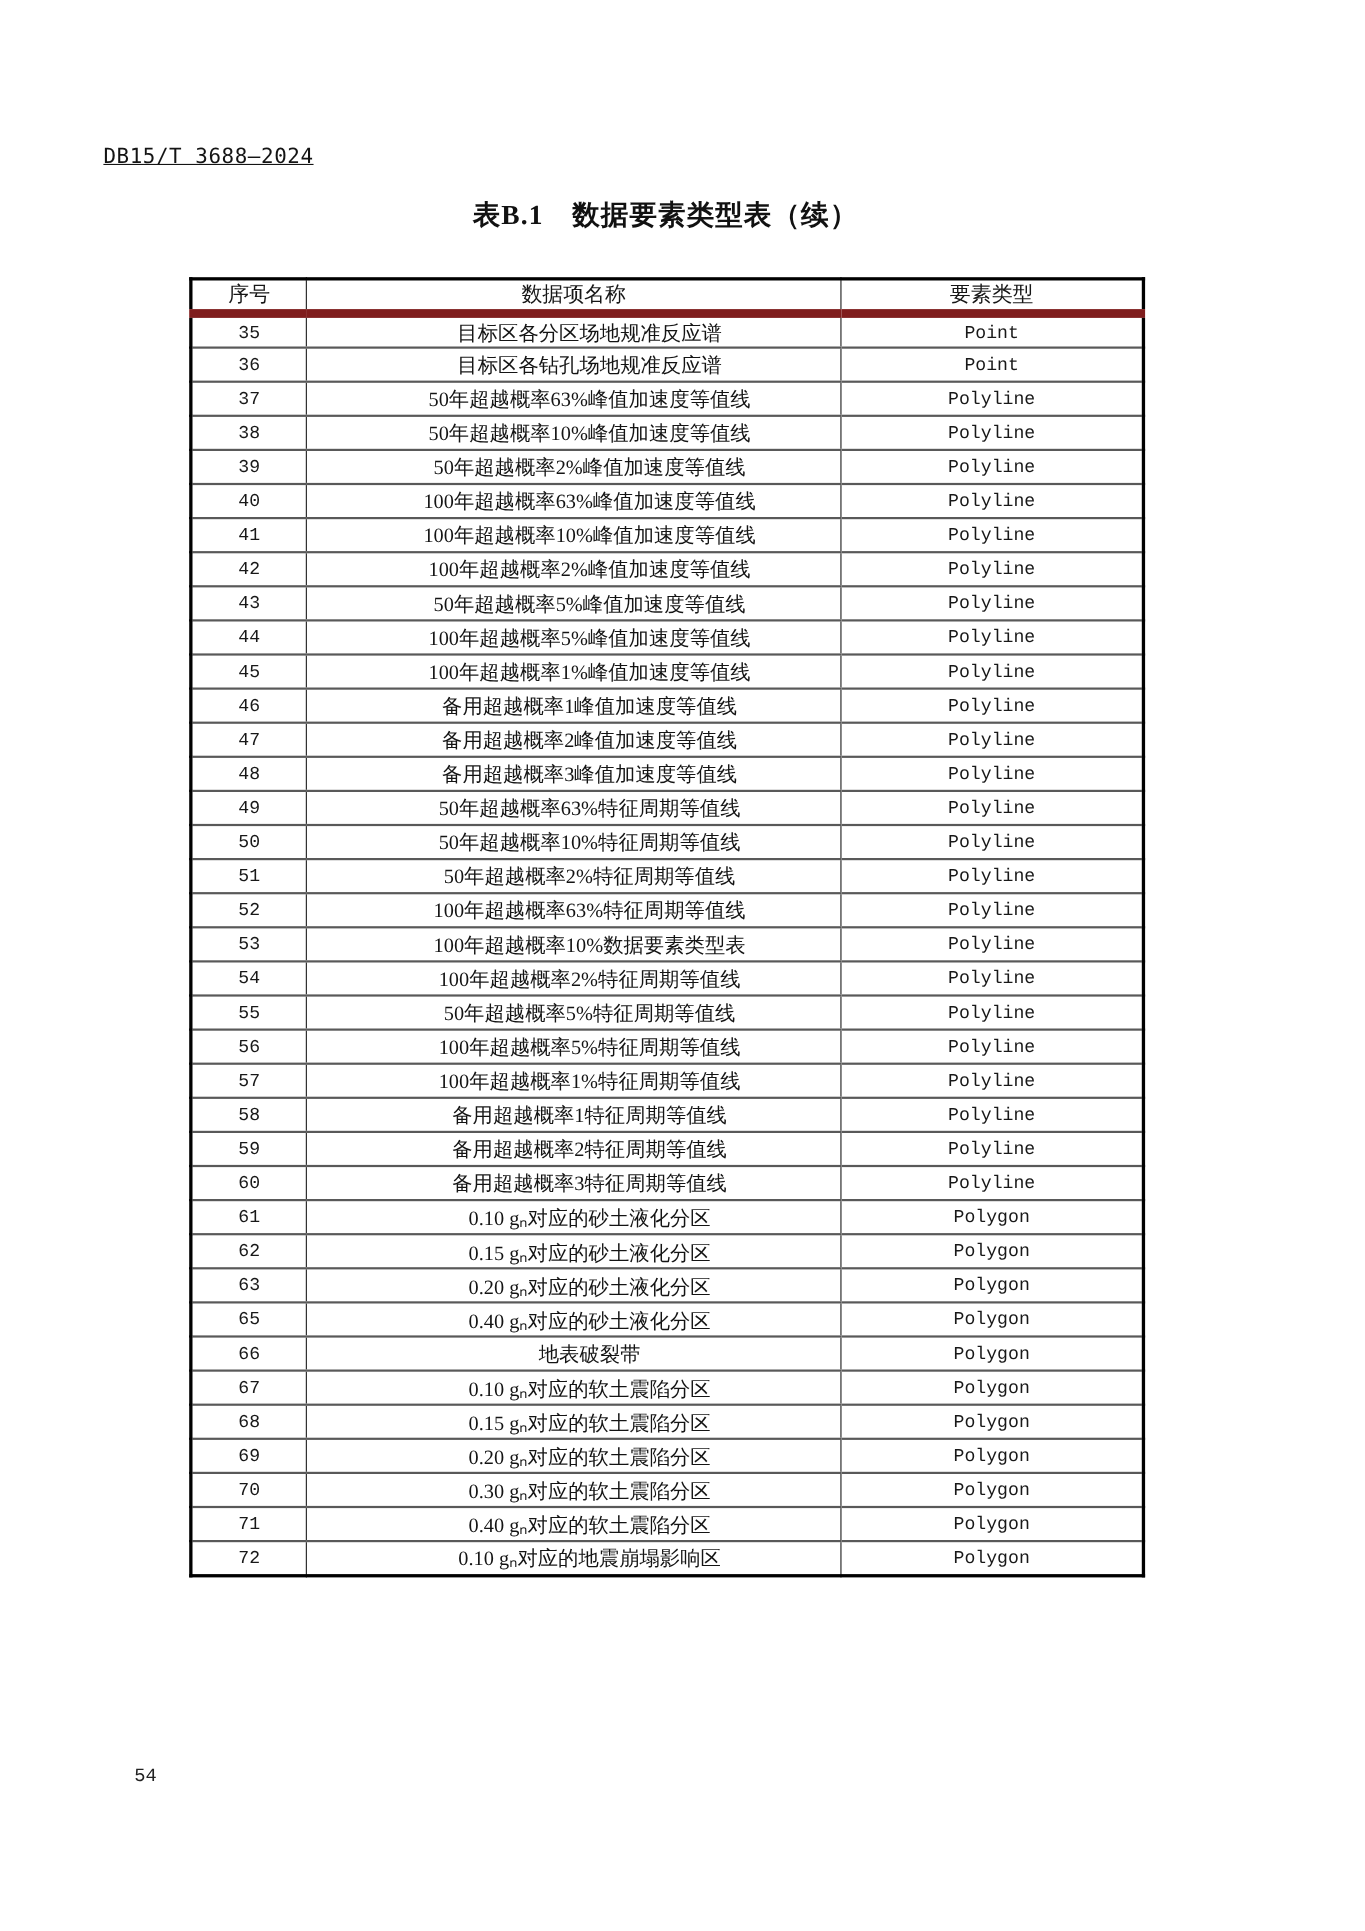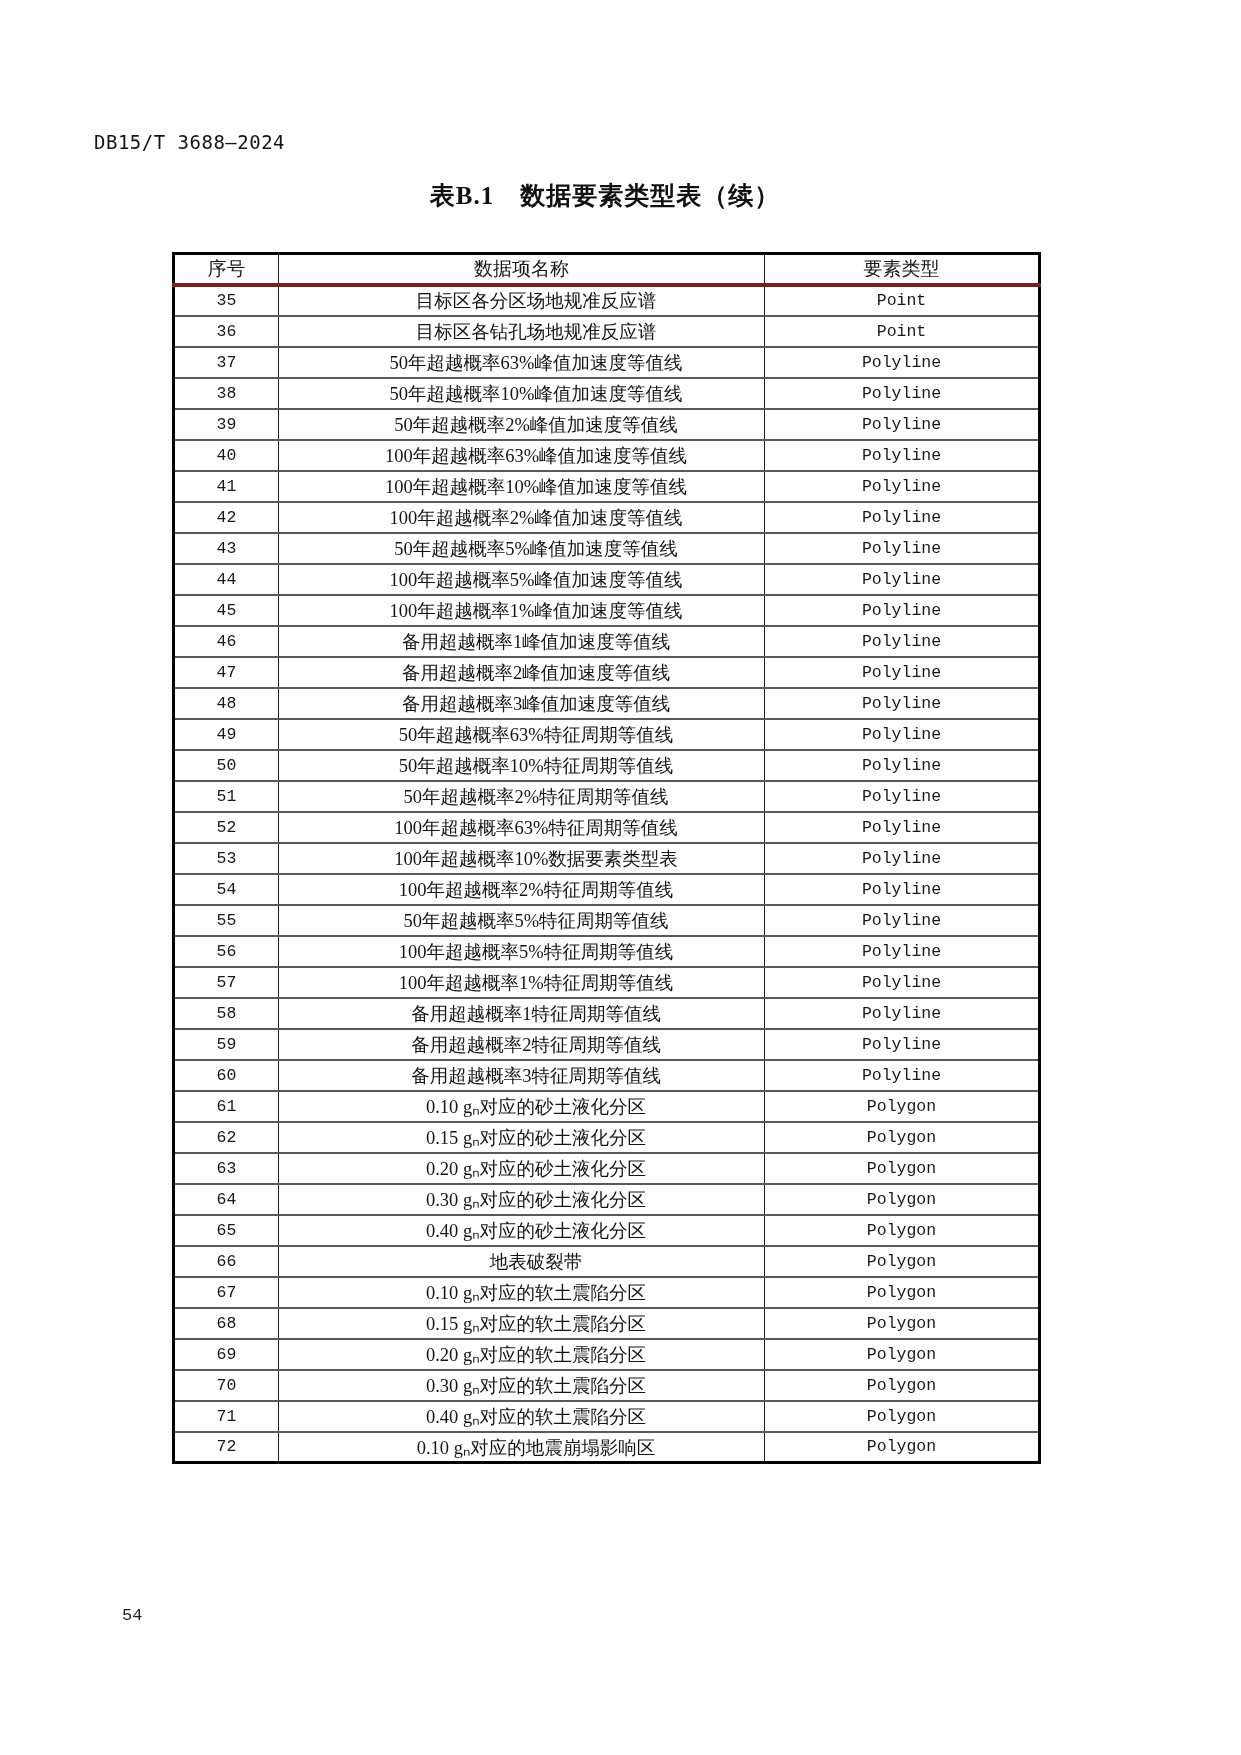--- a/index.html
+++ b/index.html
@@ -13,20 +13,21 @@
   }
   .doc-code {
     position:absolute;
     left:94px;
     top:131px;
     font-family:"DejaVu Sans Mono", monospace;
     font-size:19px;
     letter-spacing:0.5px;
     color:#141414;
     white-space:pre;
+    text-decoration:underline;
   }
   .table-title {
     position:absolute;
     left:172px;
     top:179px;
     width:866px;
     text-align:center;
     font-weight:bold;
     font-size:25px;
     letter-spacing:1px;
@@ -49,21 +50,21 @@
     text-align:center;
     vertical-align:middle;
     border-left:1.5px solid #1c1c1c;
     border-right:1.5px solid #1c1c1c;
     overflow:hidden;
     white-space:nowrap;
   }
   th {
     font-weight:normal;
     font-size:19px;
-    border-bottom:4px solid #7f1d1d;
+    border-bottom:8px solid #7f1d1d;
     color:#161616;
   }
   td { border-top:2px solid #595959; }
   td.cell-no, td.cell-type {
     font-family:"Liberation Mono", "DejaVu Sans Mono", monospace;
     font-size:16.5px;
     color:#181818;
   }
   td.cell-name {
     font-size:18.5px;
@@ -239,25 +240,20 @@
         <td class="cell-no">62</td>
         <td class="cell-name">0.15 gₙ对应的砂土液化分区</td>
         <td class="cell-type">Polygon</td>
       </tr>
       <tr>
         <td class="cell-no">63</td>
         <td class="cell-name">0.20 gₙ对应的砂土液化分区</td>
         <td class="cell-type">Polygon</td>
       </tr>
       <tr>
-        <td class="cell-no">64</td>
-        <td class="cell-name">0.30 gₙ对应的砂土液化分区</td>
-        <td class="cell-type">Polygon</td>
-      </tr>
-      <tr>
         <td class="cell-no">65</td>
         <td class="cell-name">0.40 gₙ对应的砂土液化分区</td>
         <td class="cell-type">Polygon</td>
       </tr>
       <tr>
         <td class="cell-no">66</td>
         <td class="cell-name">地表破裂带</td>
         <td class="cell-type">Polygon</td>
       </tr>
       <tr>

